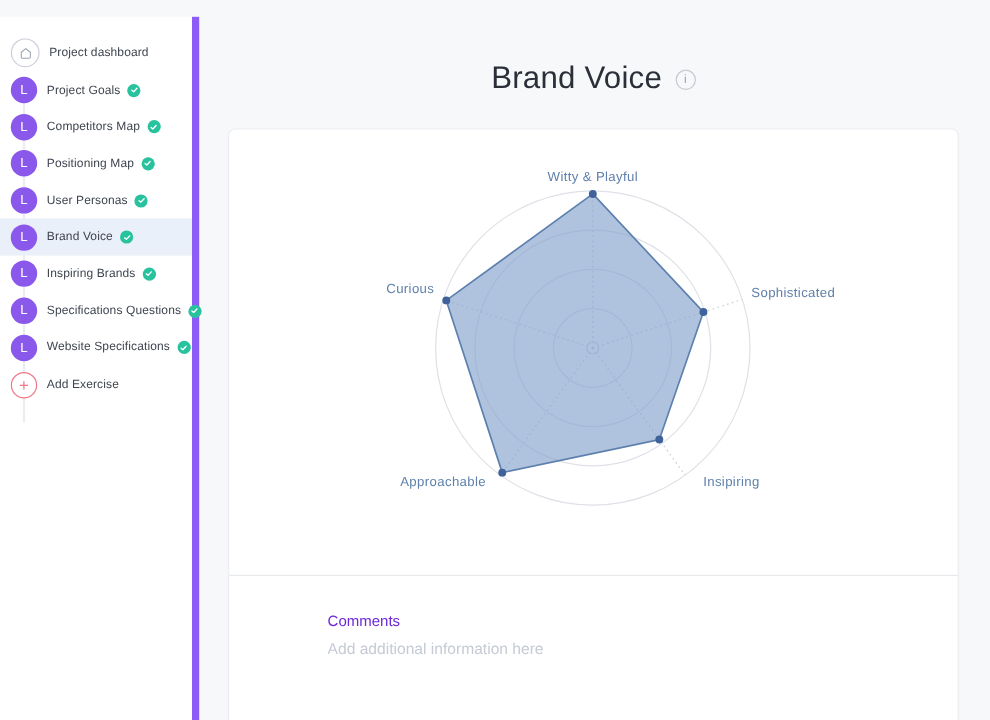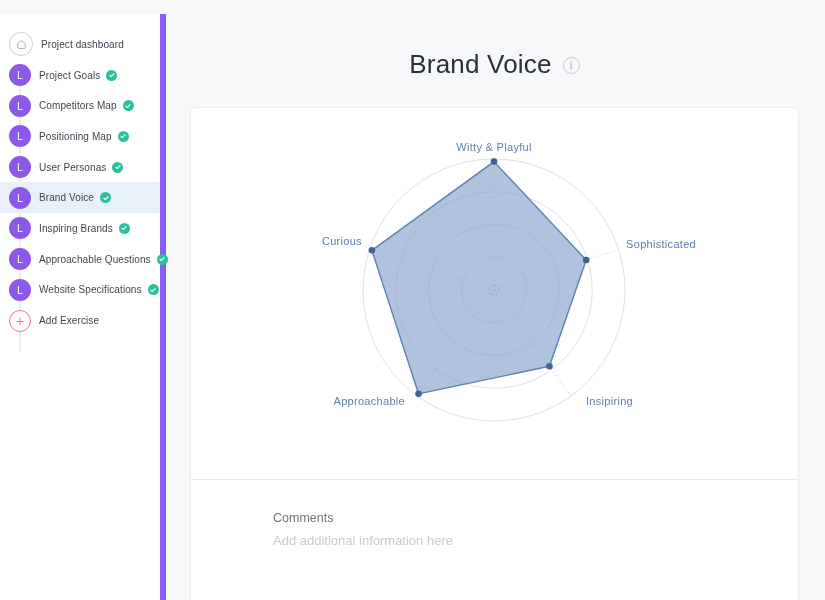--- a/index.html
+++ b/index.html
@@ -22,21 +22,21 @@
 
   
   .main-title{position:absolute;left:190px;top:33px;width:609px;text-align:center;z-index:1;margin-top:16px;}
   .main-title .t{font-size:26px;font-weight:500;color:#2b2f38;letter-spacing:.2px;}
   .info-dot{display:inline-block;width:17px;height:17px;border:1px solid #c5cad3;border-radius:50%;box-sizing:border-box;color:#9aa0ab;font-size:10px;line-height:15px;text-align:center;vertical-align:4px;margin-left:11px;cursor:pointer;}
 
   .card{position:absolute;left:190px;top:107px;width:609px;height:540px;background:#ffffff;border:1px solid #edeef2;border-radius:6px;box-sizing:border-box;box-shadow:0 1px 2px rgba(40,50,70,.03);}
   .chart-wrap{position:absolute;left:83px;top:17px;width:440px;height:330px;}
   .card-divider{position:absolute;left:0;right:0;top:371px;height:1px;background:#e6e8ec;}
 
-  .comments-heading{position:absolute;left:82px;top:403px;font-size:12.5px;color:#737373;}
+  .comments-heading{position:absolute;left:82px;top:403px;font-size:12.5px;color:#6d28d9;}
   .comments-input{position:absolute;left:82px;top:425px;width:430px;height:40px;border:none;outline:none;resize:none;background:transparent;font-family:"Liberation Sans",sans-serif;font-size:13px;color:#14532d;padding:0;}
   .comments-input::placeholder{color:#c5cad4;opacity:1;}
 </style>
 </head>
 <body>
 
 <div class="stage">
 
   <nav class="sidebar">
     <div class="connector"></div>
@@ -98,21 +98,21 @@
           <span class="sicon letter">L</span>
           <span class="slabel">Inspiring Brands</span>
           <span class="scheck">
             <svg viewBox="0 0 10 10" width="6" height="6">
               <polyline points="1.5,5.4 4,7.4 8.5,2.6" fill="none" stroke="#ffffff" stroke-width="1.9" stroke-linecap="round" stroke-linejoin="round"></polyline>
             </svg>
           </span>
         </div>
         <div class="srow">
           <span class="sicon letter">L</span>
-          <span class="slabel">Approachable Questions</span>
+          <span class="slabel">Specifications Questions</span>
           <span class="scheck">
             <svg viewBox="0 0 10 10" width="6" height="6">
               <polyline points="1.5,5.4 4,7.4 8.5,2.6" fill="none" stroke="#ffffff" stroke-width="1.9" stroke-linecap="round" stroke-linejoin="round"></polyline>
             </svg>
           </span>
         </div>
         <div class="srow">
           <span class="sicon letter">L</span>
           <span class="slabel">Website Specifications</span>
           <span class="scheck">

